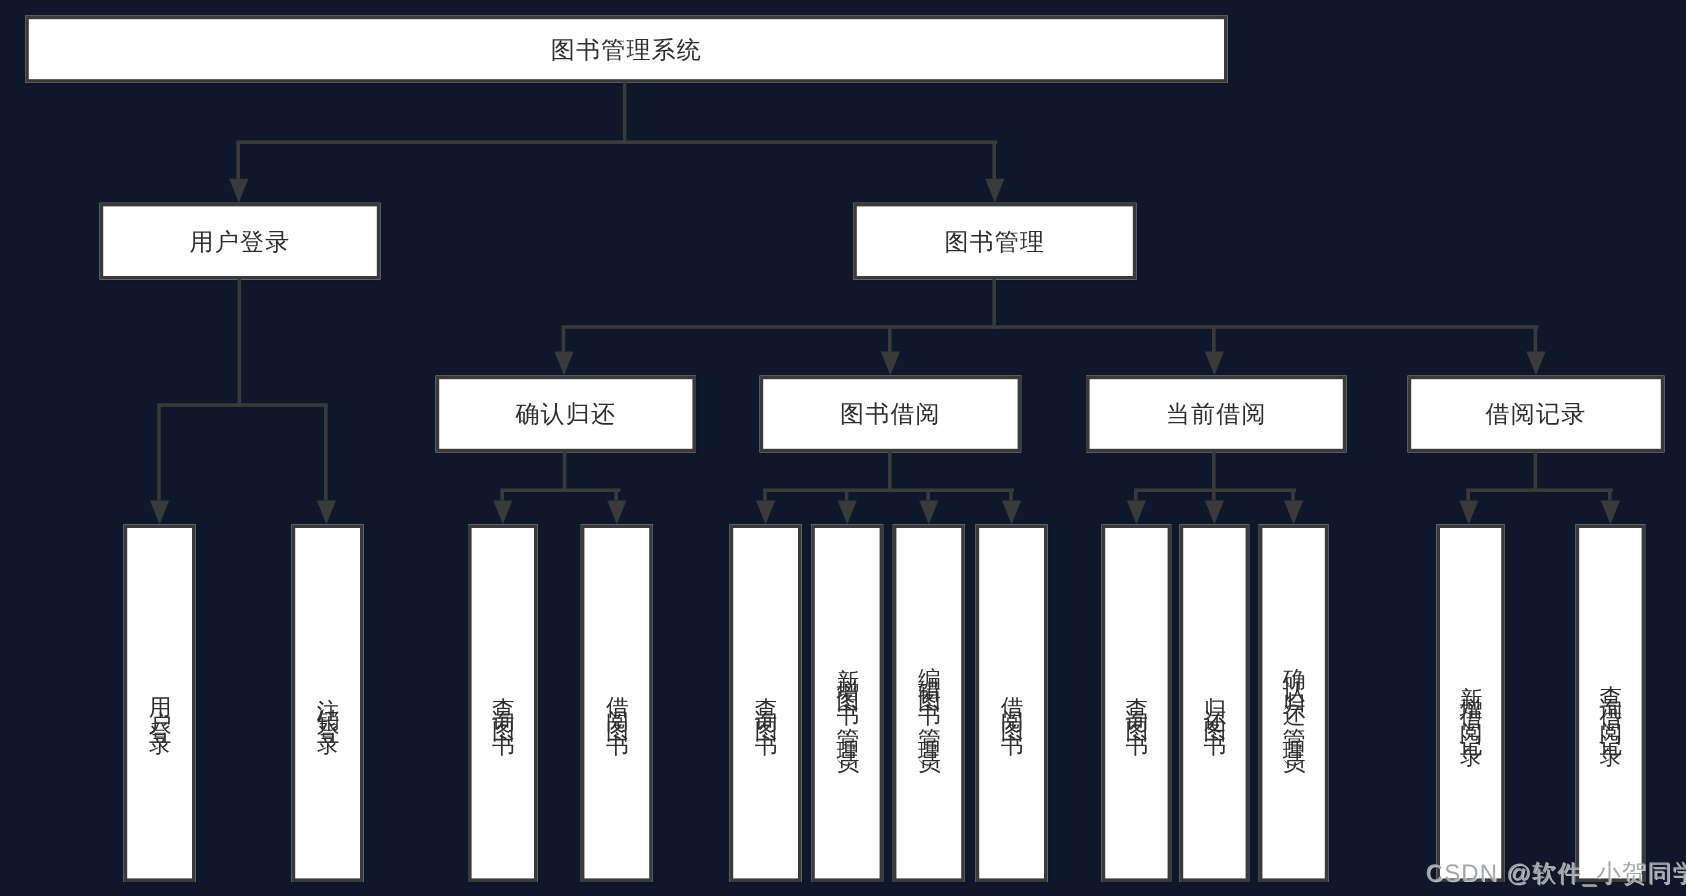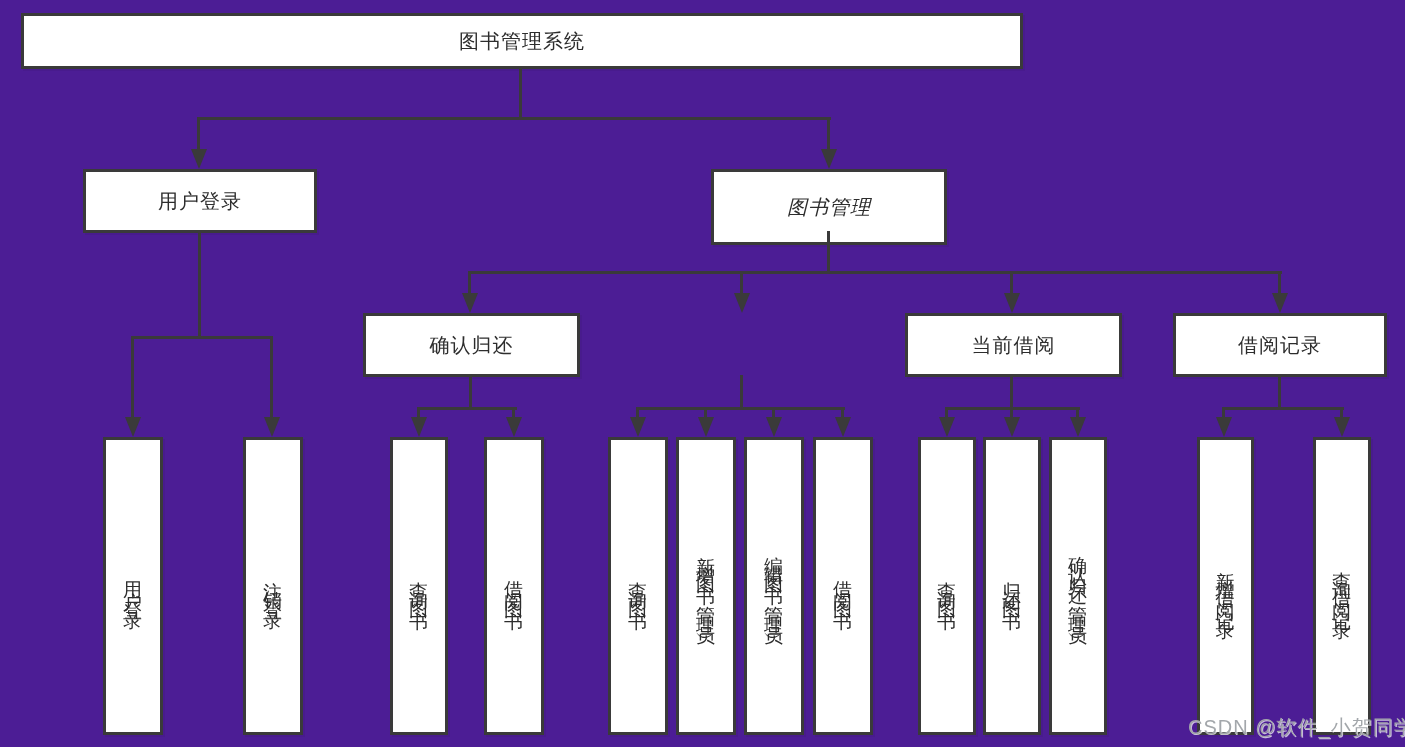--- a/index.html
+++ b/index.html
@@ -1,19 +1,19 @@
 <!DOCTYPE html>
 <html><head>
 <meta charset="utf-8">
 <style>
   html,body{margin:0;padding:0;background:#ffffff;}
   #canvas{
     position:relative;
     width:1405px;height:747px;
-    background:#4c1d95;
+    background:#0f172a;
     font-family:"Liberation Sans","DejaVu Sans",sans-serif;
     overflow:hidden;
   }
   
   .box{
     position:absolute;
     box-sizing:border-box;
     border:3px solid #3a3a3a;
     background:#ffffff;
     display:flex;align-items:center;justify-content:center;
@@ -68,38 +68,41 @@
   </div>
 
   <div class="vline" style="left:519px;top:67px;height:52px;"></div>
   <div class="hline" style="left:197px;top:117px;width:634px;"></div>
   <div class="drop" style="left:197px;top:118px;height:31px;"></div>
   <div class="drop" style="left:827px;top:118px;height:31px;"></div>
 
   <div class="box h" style="left:83px;top:169px;width:234px;height:64px;">
     <span>用户登录</span>
   </div>
-  <div class="box h" style="left:711px;top:169px;width:236px;height:76px;font-style:italic;">
+  <div class="box h" style="left:711px;top:169px;width:236px;height:64px;">
     <span>图书管理</span>
   </div>
 
   <div class="vline" style="left:198px;top:231px;height:108px;"></div>
   <div class="hline" style="left:131px;top:336px;width:142px;"></div>
   <div class="drop" style="left:131px;top:337px;height:80px;"></div>
   <div class="drop" style="left:270px;top:337px;height:80px;"></div>
 
   <div class="vline" style="left:827px;top:231px;height:43px;"></div>
   <div class="hline" style="left:468px;top:271px;width:814px;"></div>
   <div class="drop" style="left:468px;top:272px;height:21px;"></div>
   <div class="drop" style="left:740px;top:272px;height:21px;"></div>
   <div class="drop" style="left:1010px;top:272px;height:21px;"></div>
   <div class="drop" style="left:1278px;top:272px;height:21px;"></div>
 
   <div class="box h" style="left:363px;top:313px;width:217px;height:64px;">
     <span>确认归还</span>
+  </div>
+  <div class="box h" style="left:633px;top:313px;width:218px;height:64px;">
+    <span>图书借阅</span>
   </div>
   <div class="box h" style="left:905px;top:313px;width:217px;height:64px;">
     <span>当前借阅</span>
   </div>
   <div class="box h" style="left:1173px;top:313px;width:214px;height:64px;">
     <span>借阅记录</span>
   </div>
 
   <div class="vline" style="left:469px;top:375px;height:35px;"></div>
   <div class="vline" style="left:740px;top:375px;height:35px;"></div>

